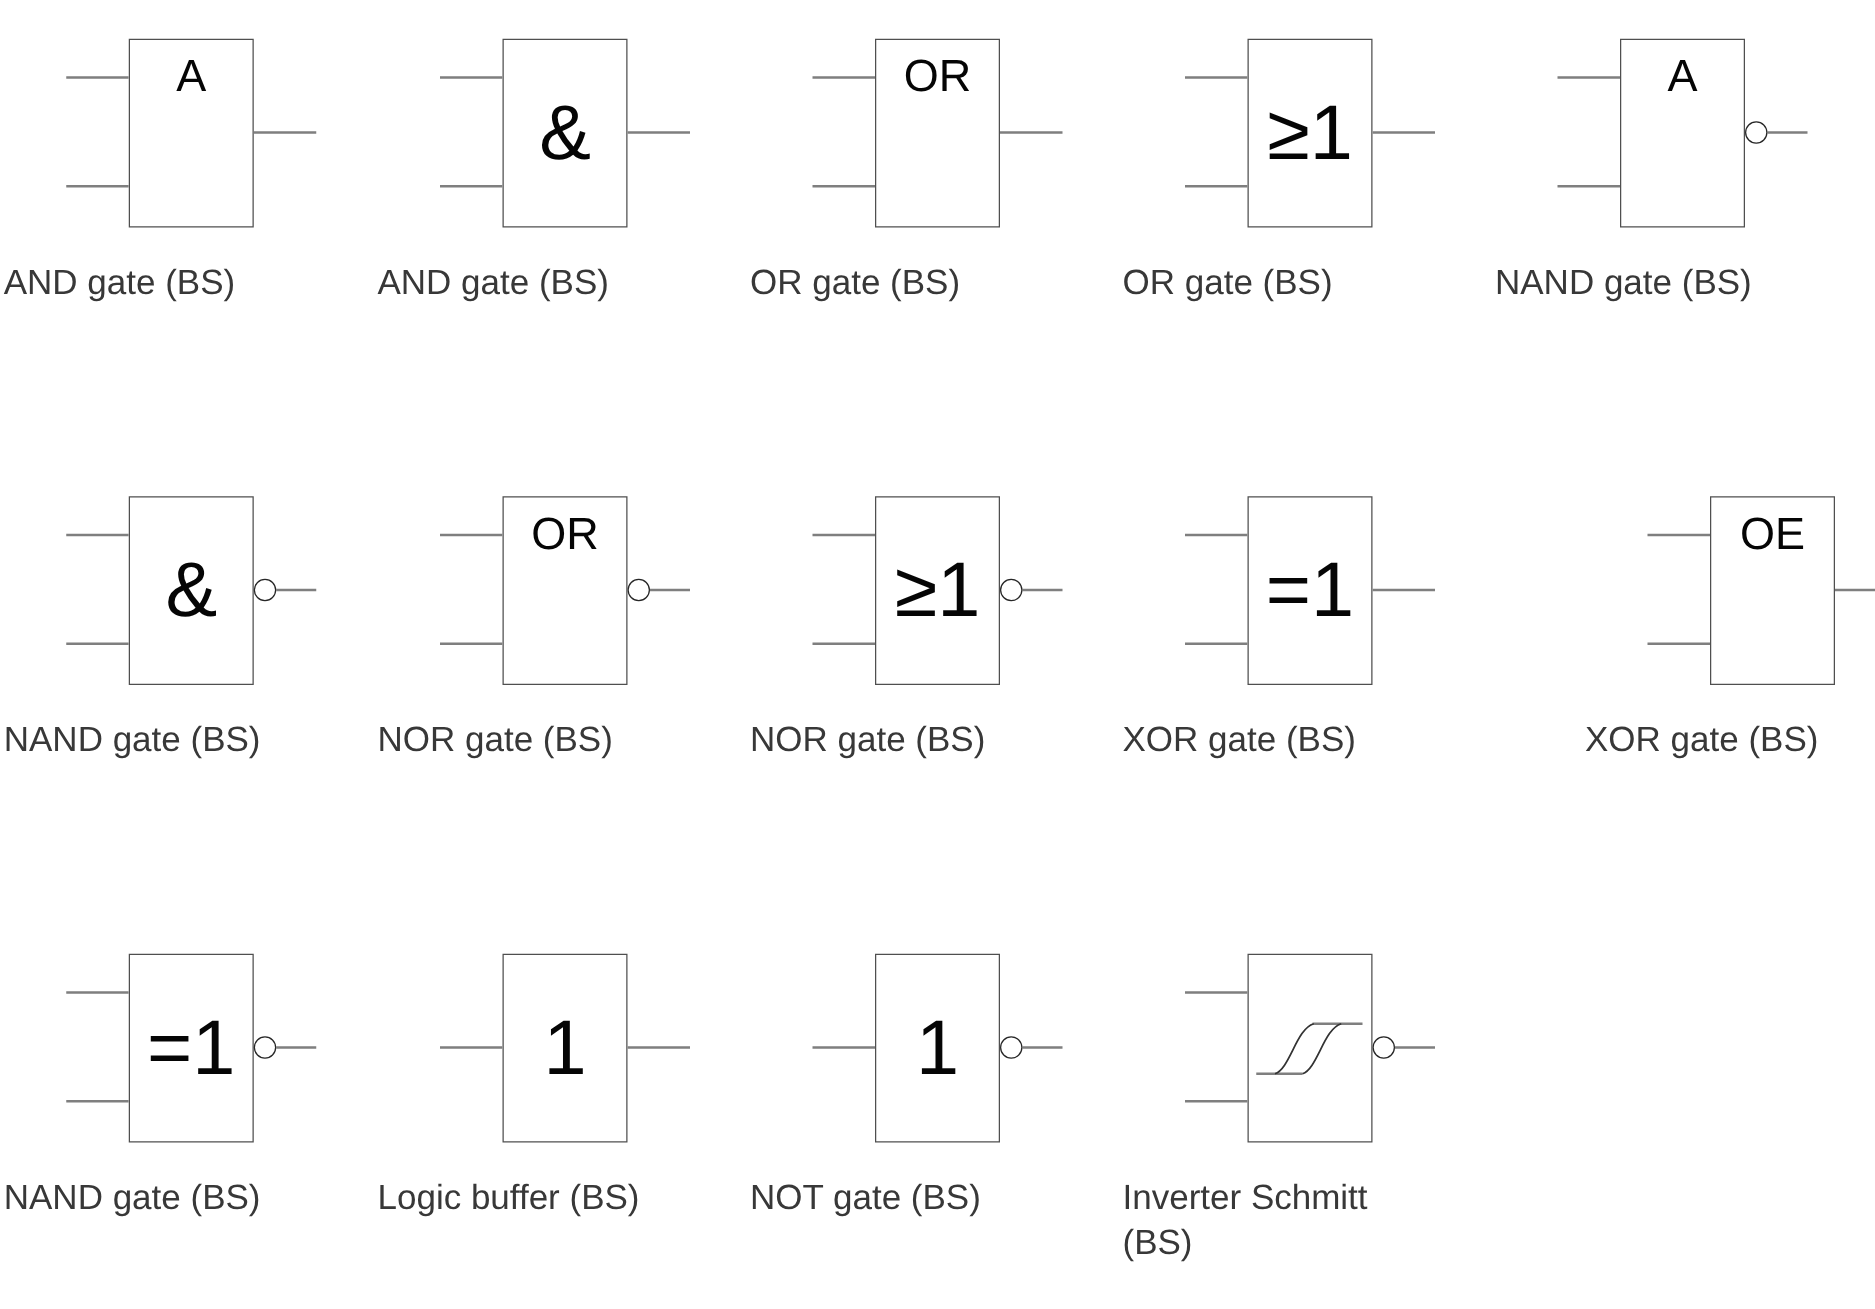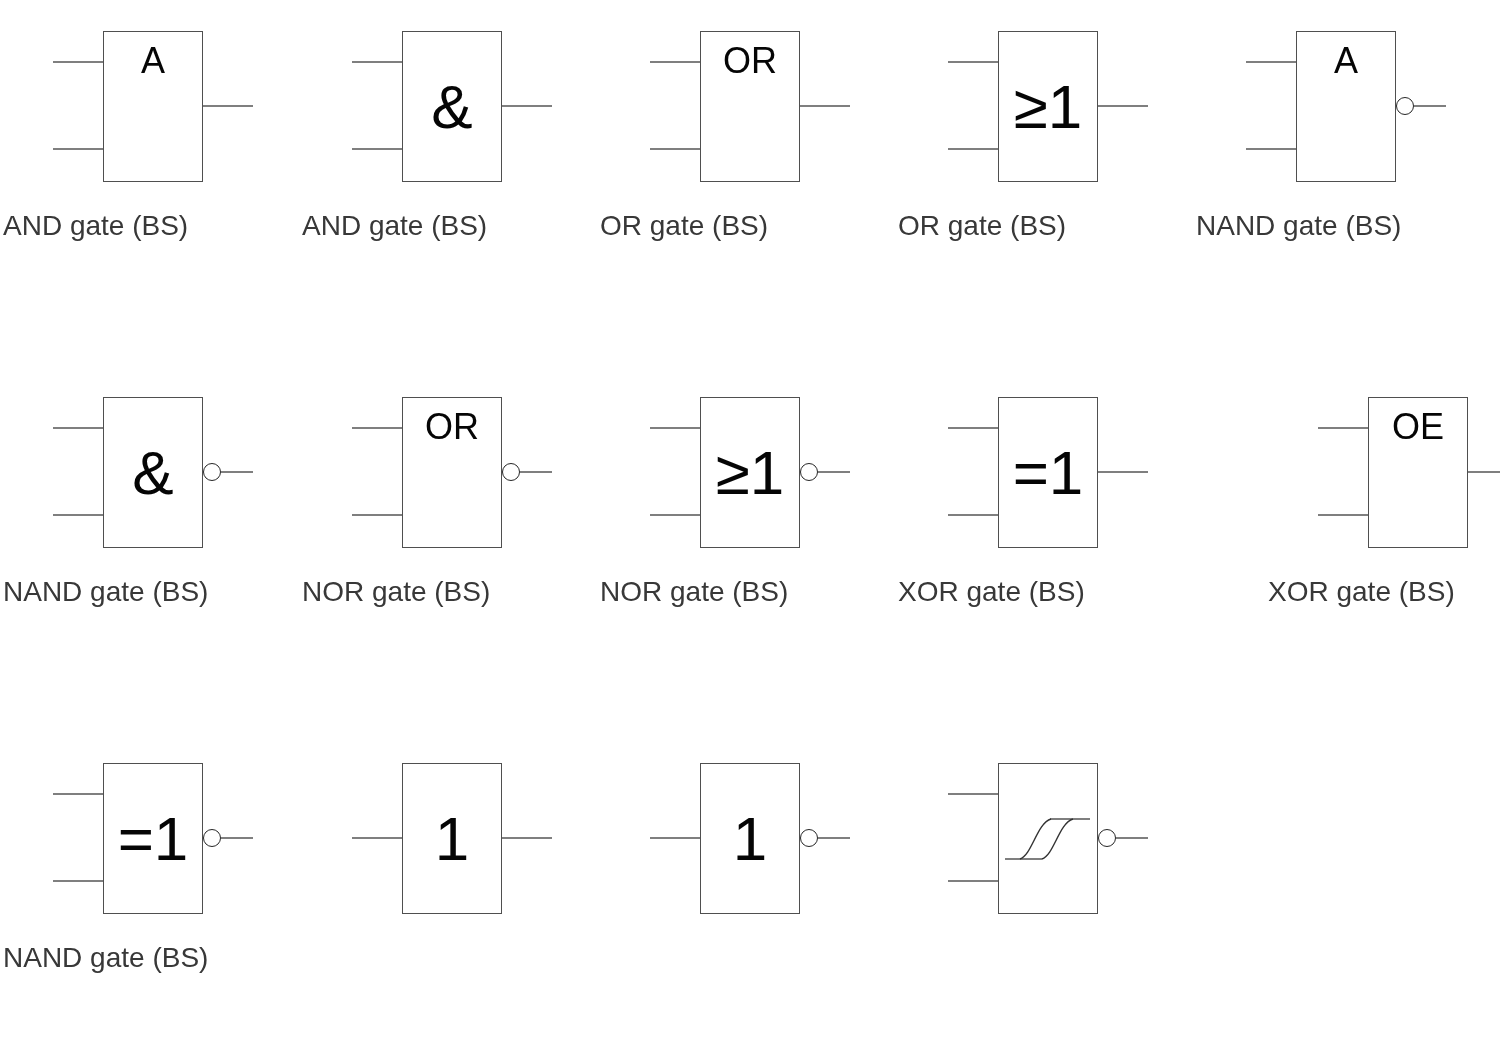--- a/index.html
+++ b/index.html
@@ -150,39 +150,45 @@
     <div class="bubble"></div>
     <div class="sym sym-center">=1</div>
     <div class="label">NAND gate (BS)</div>
   </div>
 
   <div class="cell" style="left:352px;top:763px">
     <div class="lead in-mid"></div>
     <div class="lead out"></div>
     <div class="gate-box"></div>
     <div class="sym sym-center">1</div>
+    <div class="label">Logic buffer (BS)</div>
   </div>
 
   <div class="cell" style="left:650px;top:763px">
     <div class="lead in-mid"></div>
     <div class="lead out-b"></div>
     <div class="gate-box"></div>
     <div class="bubble"></div>
     <div class="sym sym-center">1</div>
     <div class="label">
+      <div>NOT gate (BS)</div>
     </div>
   </div>
 
   <div class="cell" style="left:948px;top:763px">
     <div class="lead in-a"></div>
     <div class="lead in-b"></div>
     <div class="lead out-b"></div>
     <div class="gate-box"></div>
     <div class="bubble"></div>
     <svg class="hys" width="100" height="151" viewBox="0 0 100 151">
       <path d="M7,96 H44" stroke="#7f7f7f" stroke-width="2" fill="none"></path>
       <path d="M52,56 H92" stroke="#7f7f7f" stroke-width="2" fill="none"></path>
       <path d="M22,96 C34,92 39,60 53,56" stroke="#333333" stroke-width="1.4" fill="none"></path>
       <path d="M44,96 C56,92 61,60 75,56" stroke="#333333" stroke-width="1.4" fill="none"></path>
     </svg>
+    <div class="label">
+      <div>Inverter Schmitt</div>
+      <div>(BS)</div>
+    </div>
   </div>
 
 </div>
 
 </body></html>

